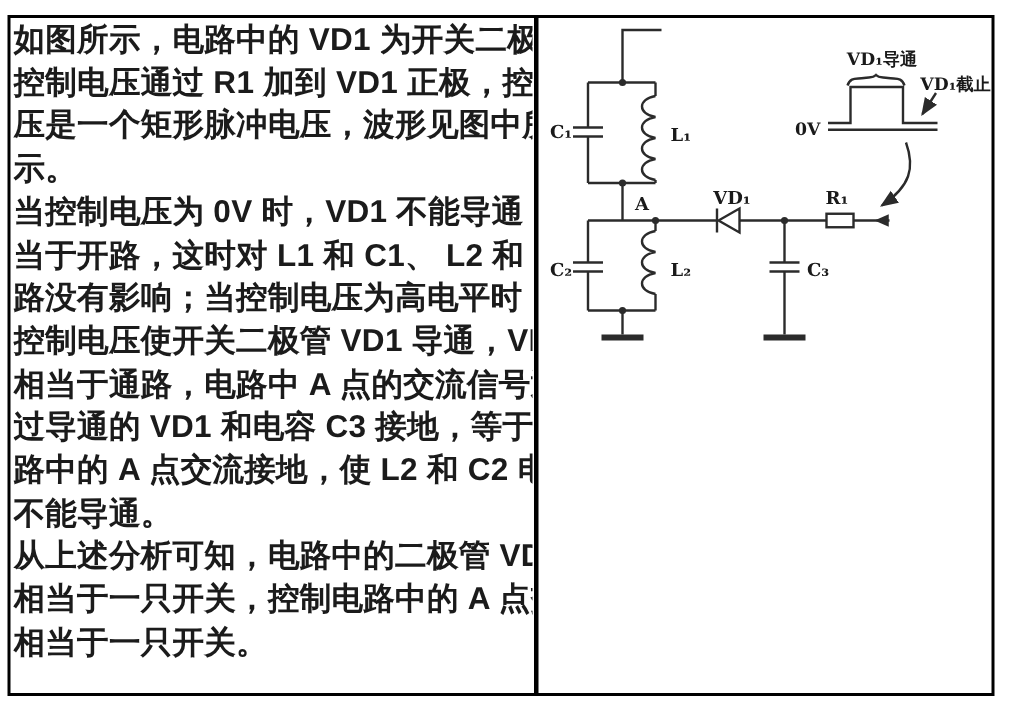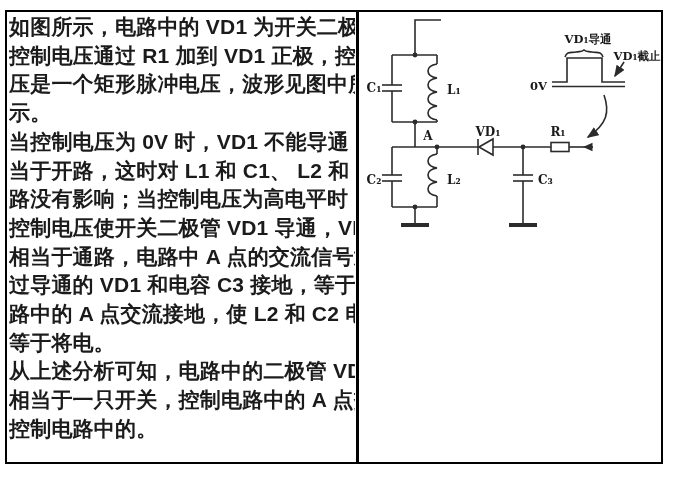--- a/index.html
+++ b/index.html
@@ -59,24 +59,24 @@
   <div class="text-line">控制电压通过 R1 加到 VD1 正极，控制电</div>
   <div class="text-line">压是一个矩形脉冲电压，波形见图中所</div>
   <div class="text-line">示。</div>
   <div class="text-line">当控制电压为 0V 时，VD1 不能导通，相</div>
   <div class="text-line">当于开路，这时对 L1 和 C1、 L2 和 C2 电</div>
   <div class="text-line">路没有影响；当控制电压为高电平时，</div>
   <div class="text-line">控制电压使开关二极管 VD1 导通，VD1</div>
   <div class="text-line">相当于通路，电路中 A 点的交流信号通</div>
   <div class="text-line">过导通的 VD1 和电容 C3 接地，等于将电</div>
   <div class="text-line">路中的 A 点交流接地，使 L2 和 C2 电路</div>
-  <div class="text-line">等于将电。</div>
+  <div class="text-line">不能导通。</div>
   <div class="text-line">从上述分析可知，电路中的二极管 VD1</div>
   <div class="text-line">相当于一只开关，控制电路中的 A 点交</div>
-  <div class="text-line">控制电路中的。</div>
+  <div class="text-line">相当于一只开关。</div>
 </div>
 
 <svg class="circuit" width="306" height="452" viewBox="0 0 306 452" xmlns="http://www.w3.org/2000/svg">
 
   <defs>
     <marker id="ah" markerWidth="9" markerHeight="8" refX="6.5" refY="3" orient="auto">
       <path d="M0,0 L7.5,3 L0,6 Z" fill="#2b2b2b"></path>
     </marker>
   </defs>
 

